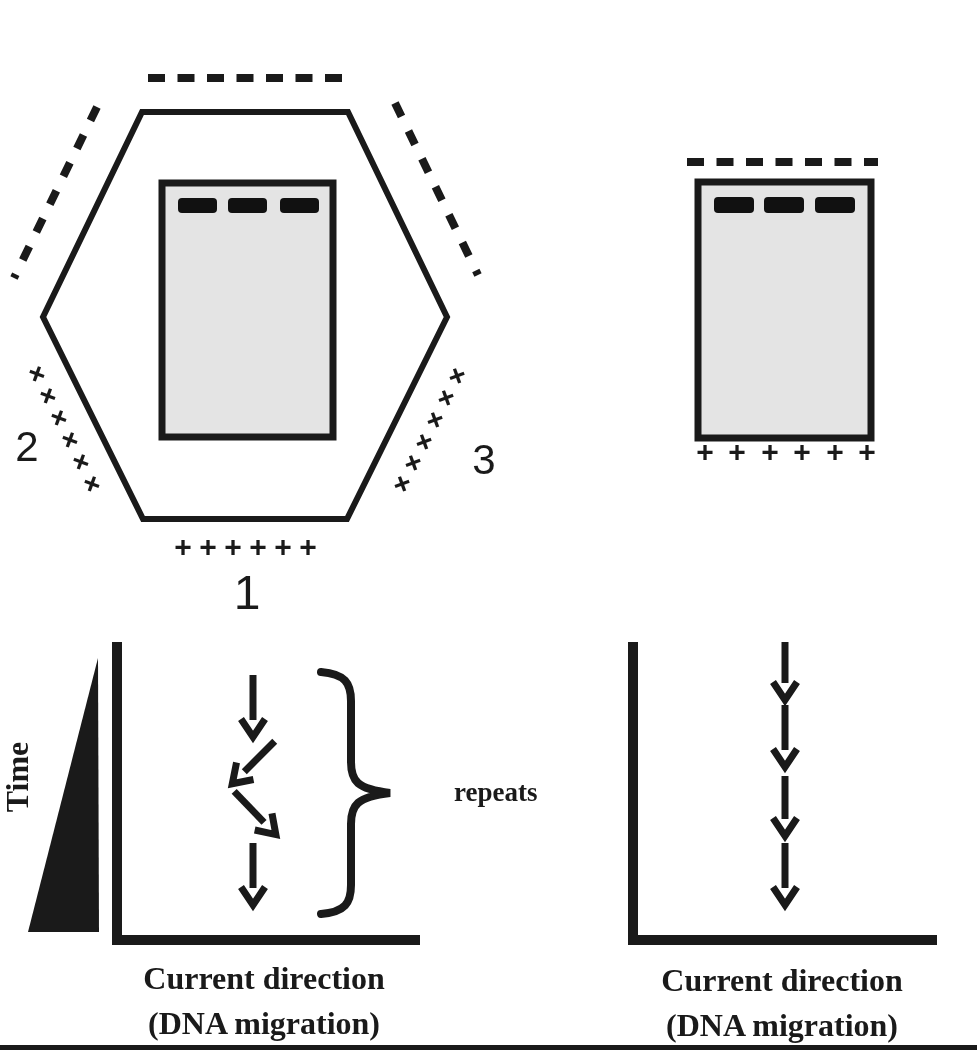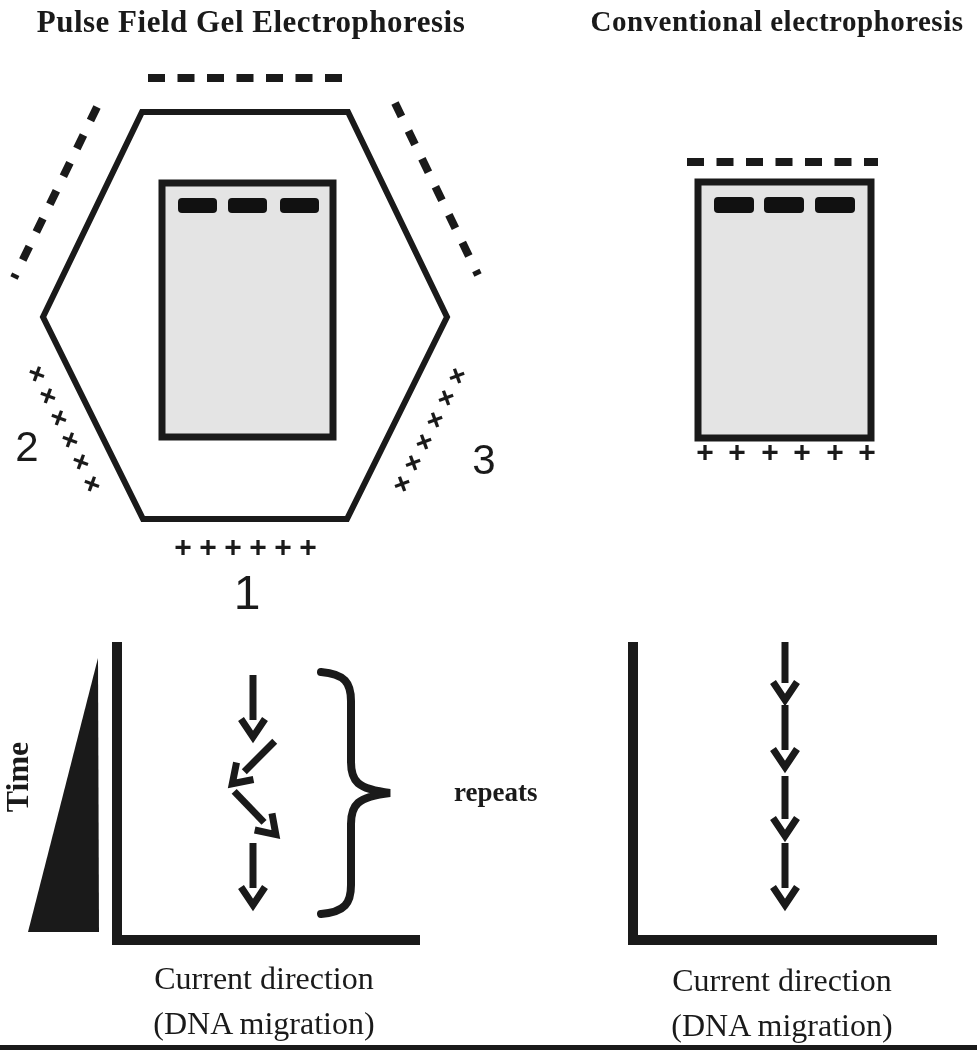--- a/index.html
+++ b/index.html
@@ -34,21 +34,21 @@
     font-size:32px;
     transform:translate(-50%,-50%) rotate(-90deg);
   }
   .repeats-label{
     font-weight:700;
     font-size:27px;
     transform:translate(0,-50%);
     margin-left:48px;
   }
   .axis-label{
-    font-weight:400;
+    font-weight:700;
     font-size:32px;
     text-align:center;
     line-height:45px;
   }
   .plus{
     position:absolute;
     font-family:"Liberation Sans","DejaVu Sans",sans-serif;
     font-weight:700;
     font-size:30px;
     color:#1a1a1a;
@@ -123,22 +123,20 @@
       <path d="M -12,12 L 0,30 L 12,12" fill="none" stroke="#1a1a1a" stroke-width="7"></path>
     </g>
     <g transform="translate(785,874)">
       <line x1="0" y1="-31" x2="0" y2="14" stroke="#1a1a1a" stroke-width="7"></line>
       <path d="M -12,13 L 0,31 L 12,13" fill="none" stroke="#1a1a1a" stroke-width="7"></path>
     </g>
 
     <rect x="0" y="1045" width="977" height="5" fill="#1a1a1a"></rect>
   </svg>
 
-  <div class="label title" style="left:251px;top:22px">Pulse Field Gel Electrophoresis</div>
-  <div class="label title title-right" style="left:777px;top:21px">Conventional electrophoresis</div>
 
   <div class="label digit" style="left:27px;top:447px">2</div>
   <div class="label digit" style="left:484px;top:460px">3</div>
   <div class="label digit digit-big" style="left:247px;top:592px">1</div>
 
   <span class="plus" style="left:183px;top:548px">+</span>
   <span class="plus" style="left:208px;top:548px">+</span>
   <span class="plus" style="left:233px;top:548px">+</span>
   <span class="plus" style="left:258px;top:548px">+</span>
   <span class="plus" style="left:283px;top:548px">+</span>

